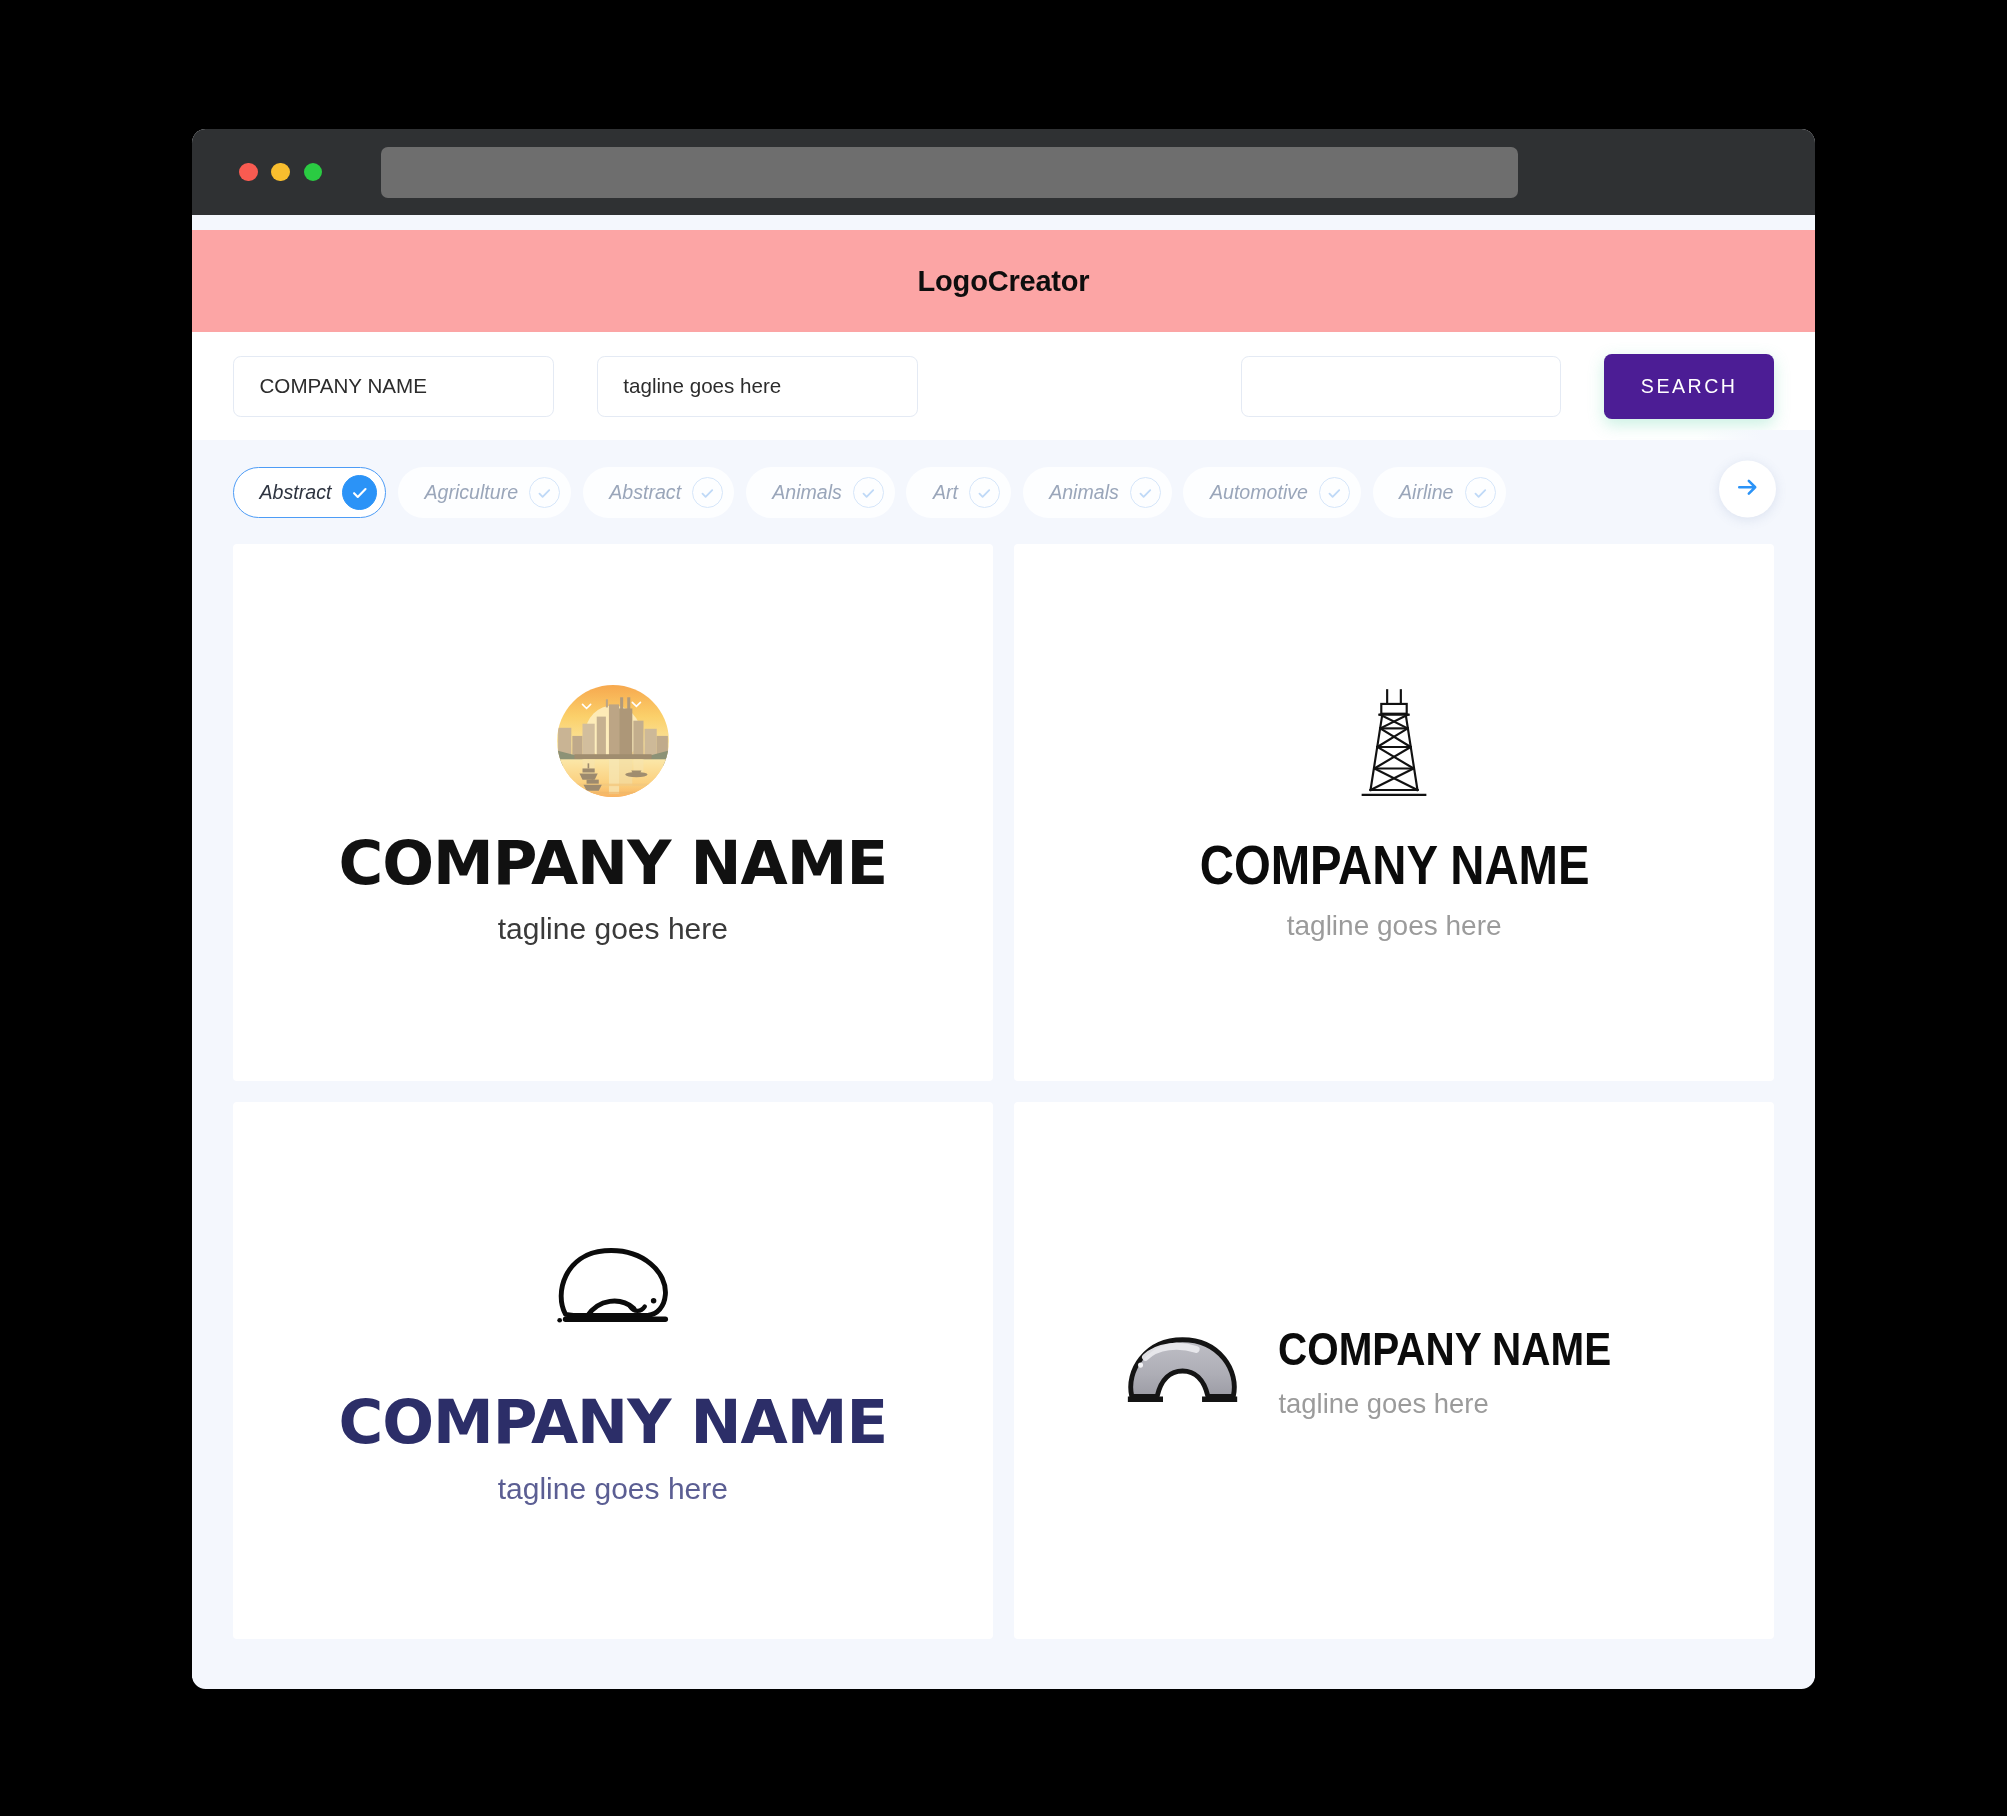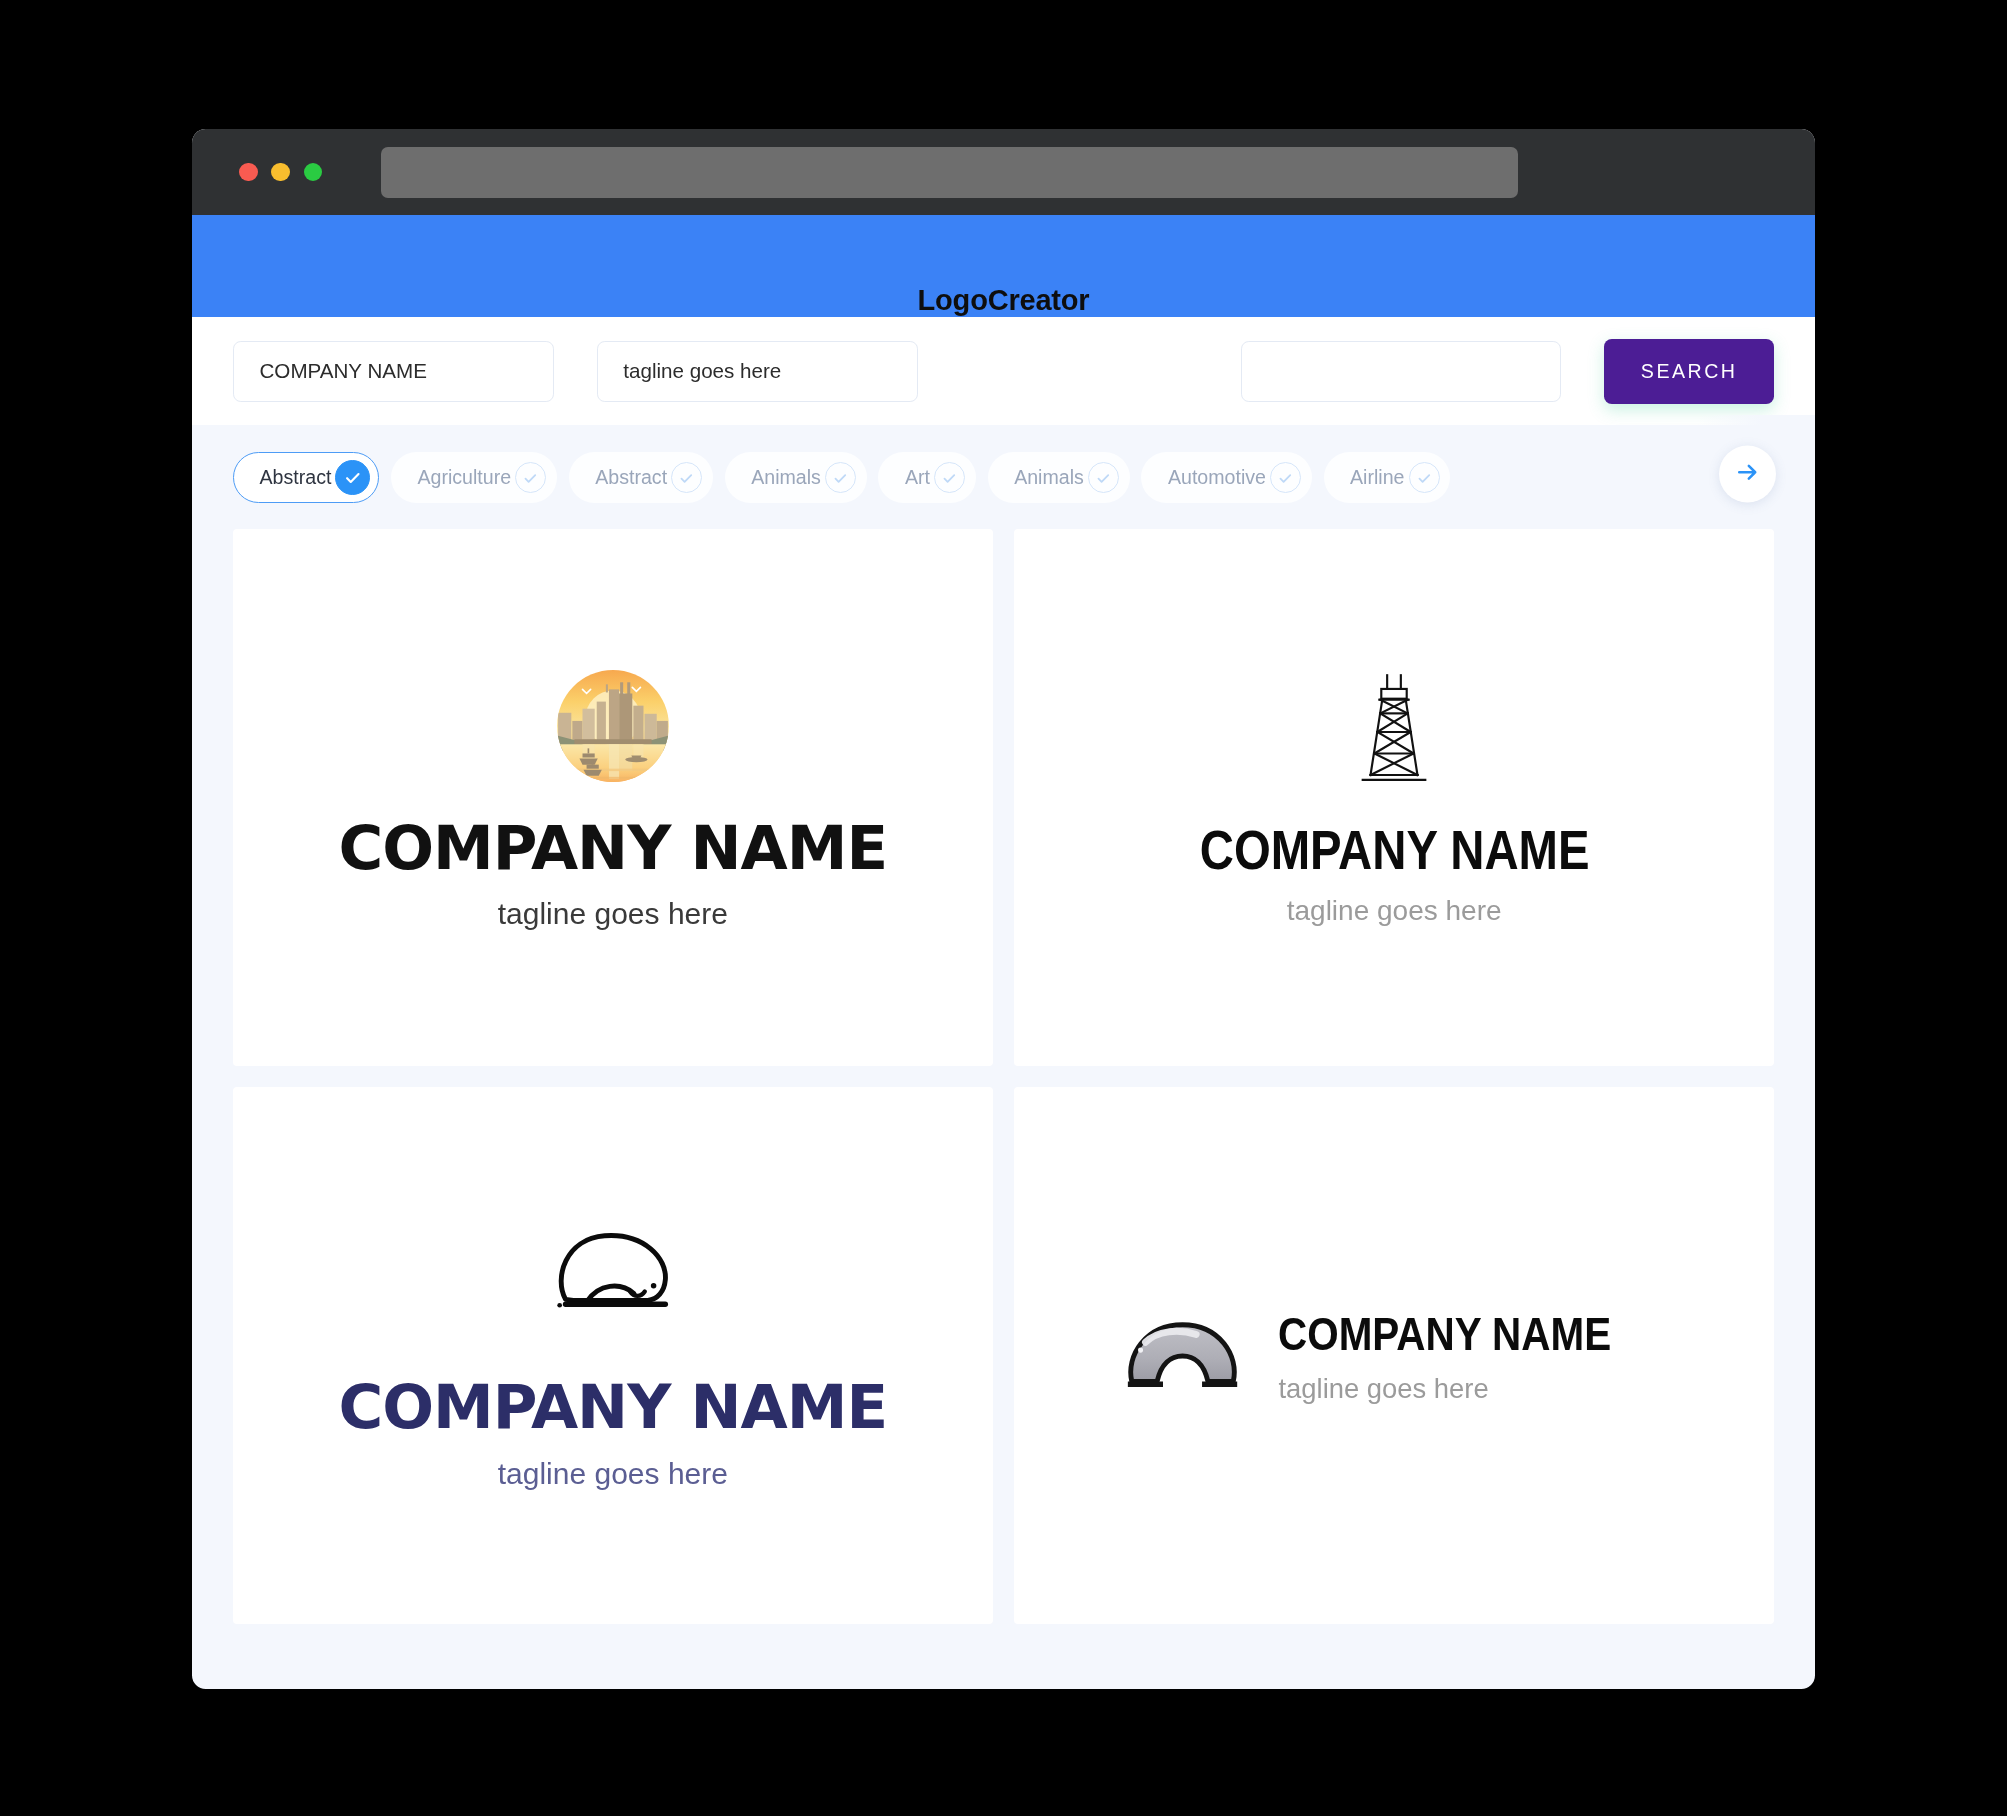--- a/index.html
+++ b/index.html
@@ -48,25 +48,26 @@
     flex: 1;
     height: 51px;
     background: #6E6E6E;
     border-radius: 6.9px;
     margin-right: 19.6px;
     max-width: 1137px;
   }
 
   
   .app-header {
-    background: #3b82f6;
+    background: #fca5a5;
     height: 102px;
     display: flex;
-    align-items: flex-end;
+    align-items: center;
     justify-content: center;
+    margin-top: 15px;
   }
   .app-title {
     font-size: 29px;
     font-weight: 700;
     color: #0E0E0E;
     letter-spacing: -0.2px;
   }
 
   
   .searchbar {
@@ -119,28 +120,29 @@
   }
   .chips {
     display: flex;
     align-items: center;
     gap: 11.8px;
     position: relative;
   }
   .chip {
     display: flex;
     align-items: center;
-    gap: 4px;
+    gap: 11px;
     height: 51px;
     padding: 0 9.8px 0 25.5px;
     border-radius: 25.5px;
     background: #FDFEFF;
     border: 1px solid transparent;
     cursor: pointer;
     white-space: nowrap;
+    font-style: italic;
   }
   .chip-label {
     font-size: 19.6px;
     color: #9AA6BA;
   }
   .chip .tick {
     width: 31px; height: 31px;
     border-radius: 50%;
     border: 1.6px solid #D6E6FA;
     display: flex; align-items: center; justify-content: center;

